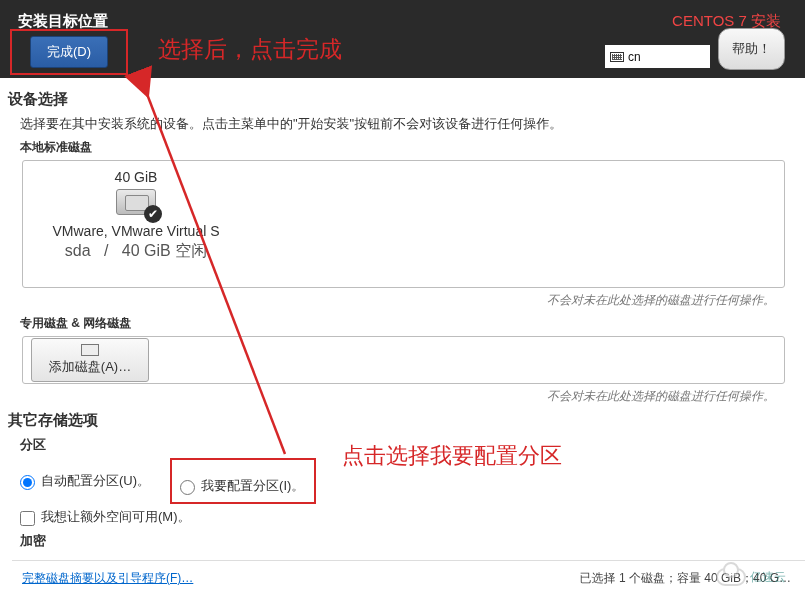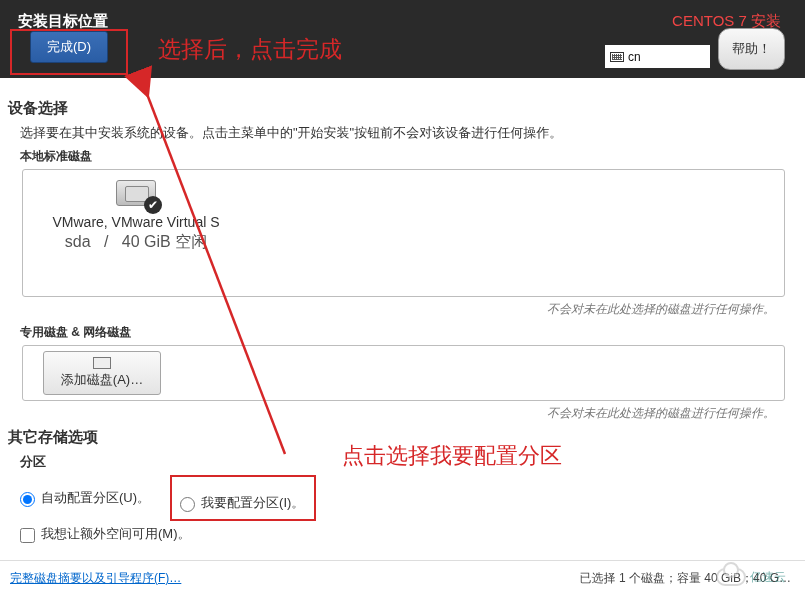--- a/index.html
+++ b/index.html
@@ -35,21 +35,21 @@
     color: #ef4444;
   }
   .done-wrapper {
     position: absolute;
     left: 10px;
     top: 29px;
     width: 118px;
     height: 46px;
     border: 2px solid #d62728;
     display: flex;
-    align-items: flex-start;
+    align-items: center;
     justify-content: center;
   }
   .done-btn {
     background: linear-gradient(#3a6fb7,#2a5da5);
     border: 1px solid #1c4277;
     color: #fff;
     font-size: 13px;
     padding: 6px 16px;
     border-radius: 3px;
     cursor: pointer;
@@ -89,21 +89,20 @@
     border: 1px solid #9a9a9a;
     color: #333;
     font-size: 13px;
     padding: 11px 13px;
     border-radius: 12px;
     cursor: pointer;
   }
   .content {
     padding: 8px 8px 0 8px;
     position: relative;
-    margin-top: 9px;
   }
   h3.section { font-size: 15px; font-weight: bold; margin: 4px 0 6px 0;}
   .instruction { font-size: 13px; margin: 0 0 6px 12px; }
   .sub-heading { font-size: 12px; font-weight: bold; margin: 2px 0 4px 12px; color:#333;}
   .disk-panel {
     margin: 0 12px 0 14px;
     border: 1px solid #bdbdbd;
     border-radius: 3px;
     padding: 8px;
     height: 128px;
@@ -134,22 +133,22 @@
     text-align: right;
     font-style: italic;
     color: #777;
     font-size: 12px;
     margin: 4px 22px 6px 0;
   }
   .add-disk-panel {
     margin: 0 12px 0 14px;
     border: 1px solid #bdbdbd;
     border-radius: 3px;
-    padding: 20px;
-    height: 56px;
+    padding: 8px;
+    height: 48px;
     display:flex;
     align-items:center;
   }
   .add-disk-btn {
     width:118px; height:44px;
     background: linear-gradient(#fafafa,#e4e4e4);
     border:1px solid #a5a5a5; border-radius:3px;
     display:flex; flex-direction:column; align-items:center; justify-content:center;
     font-size:13px; cursor:pointer; gap:2px;
   }
@@ -169,21 +168,21 @@
   }
   .tip-partition {
     position: absolute;
     left: 342px;
     top: 441px;
     color: #d62728;
     font-family: "KaiTi","STKaiti",serif;
     font-size: 22px;
   }
   .footer {
-    position:absolute; left:0; right:0; bottom:0; height:36px;
+    position:absolute; left:12px; right:0; bottom:0; height:36px;
     border-top:1px solid #ddd; background:#fff;
     display:flex; align-items:center; justify-content:space-between;
     padding: 0 14px 0 10px;
     font-size:12px;
   }
   .footer .summary-link { color:#0066cc; text-decoration:underline; cursor:pointer;}
   .footer .status { color:#444; }
   svg.arrow {
     position:absolute;
     left: 125px;
@@ -223,20 +222,21 @@
   <button class="help-btn">帮助！</button>
 </div>
 
 <div class="content">
   <h3 class="section">设备选择</h3>
   <div class="instruction">选择要在其中安装系统的设备。点击主菜单中的"开始安装"按钮前不会对该设备进行任何操作。</div>
   <div class="sub-heading">本地标准磁盘</div>
 
   <div class="disk-panel">
     <div class="disk-item">
+      <div class="disk-size">40 GiB</div>
       <div class="disk-graphic">
         <div class="hdd"></div>
         <div class="check">✔</div>
       </div>
       <div class="disk-name">VMware, VMware Virtual S</div>
       <div class="disk-sub">
         <span>sda</span>
         &nbsp;&nbsp;<span>/</span>&nbsp;&nbsp;
         <span>40 GiB 空闲</span>
       </div>
@@ -265,20 +265,21 @@
         <input type="radio" name="part" style="">
         <span>我要配置分区(I)。</span>
       </label>
     </div>
     <div class="option-row">
       <label class="check-wrap">
         <input type="checkbox" style="">
         <span>我想让额外空间可用(M)。</span>
       </label>
     </div>
+    <div class="sub-heading2">加密</div>
   </div>
 </div>
 
 <div class="tip-partition">点击选择我要配置分区</div>
 
 <svg class="arrow">
   <defs>
     <marker id="ah" markerWidth="12" markerHeight="12" refX="2" refY="6" orient="auto">
       <path d="M12,0 L0,6 L12,12 z" fill="#d62728"></path>
     </marker>

